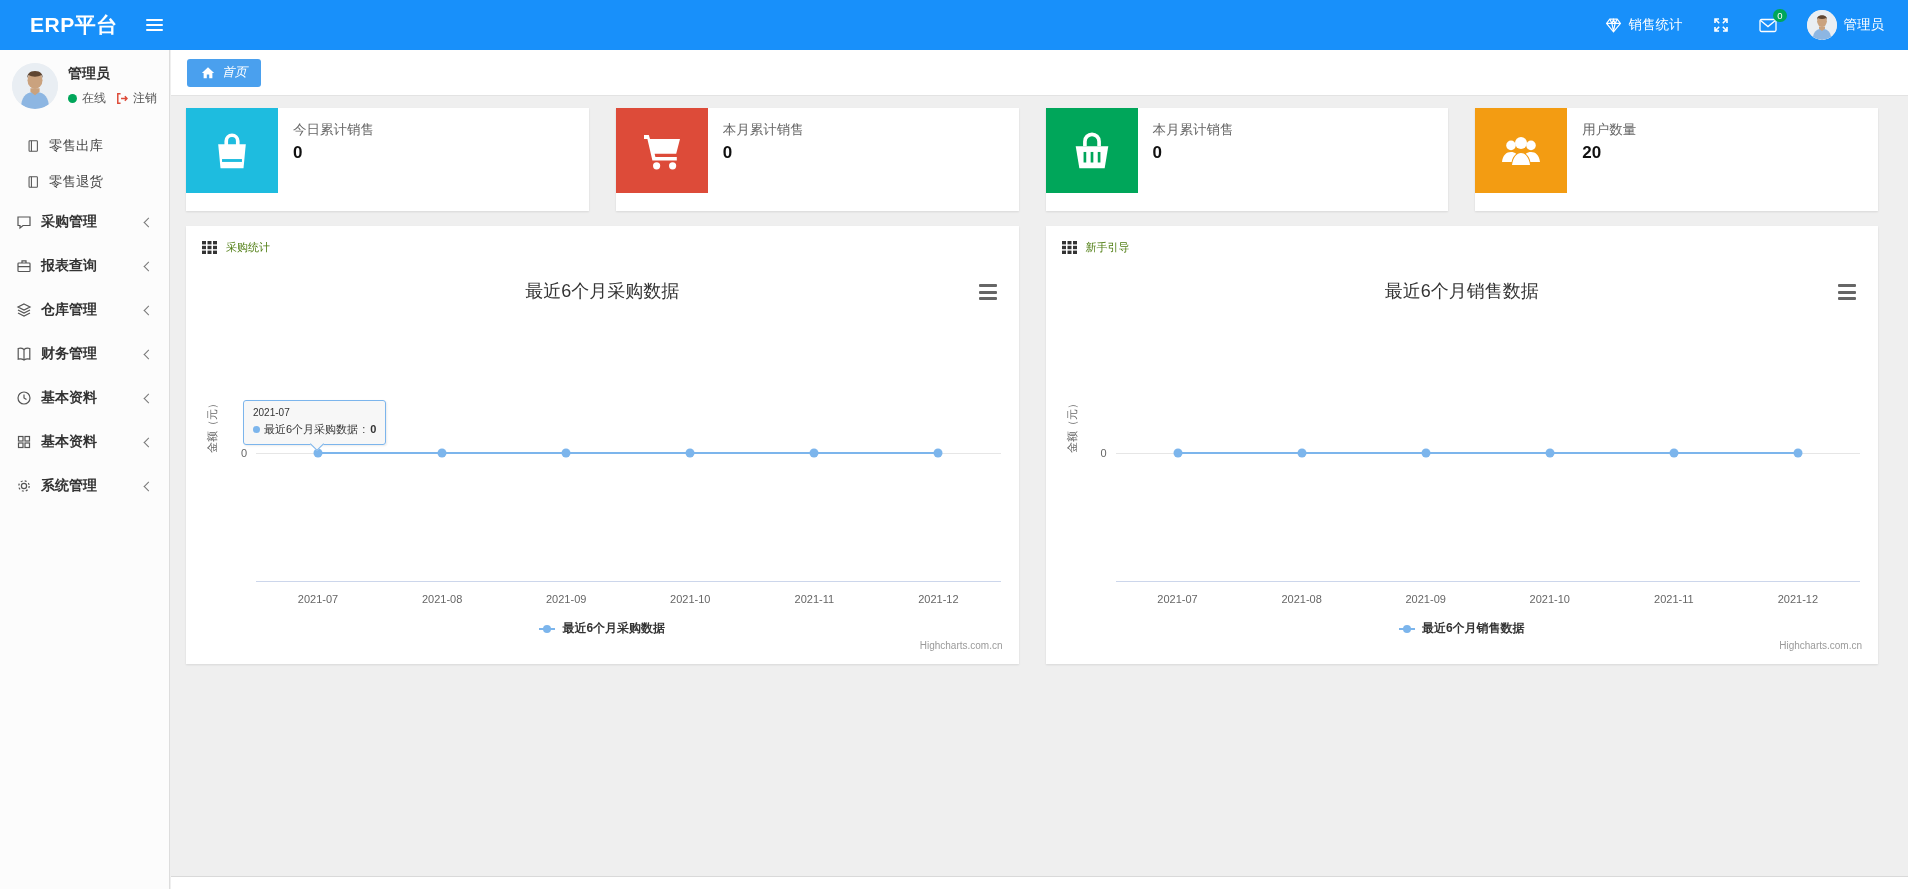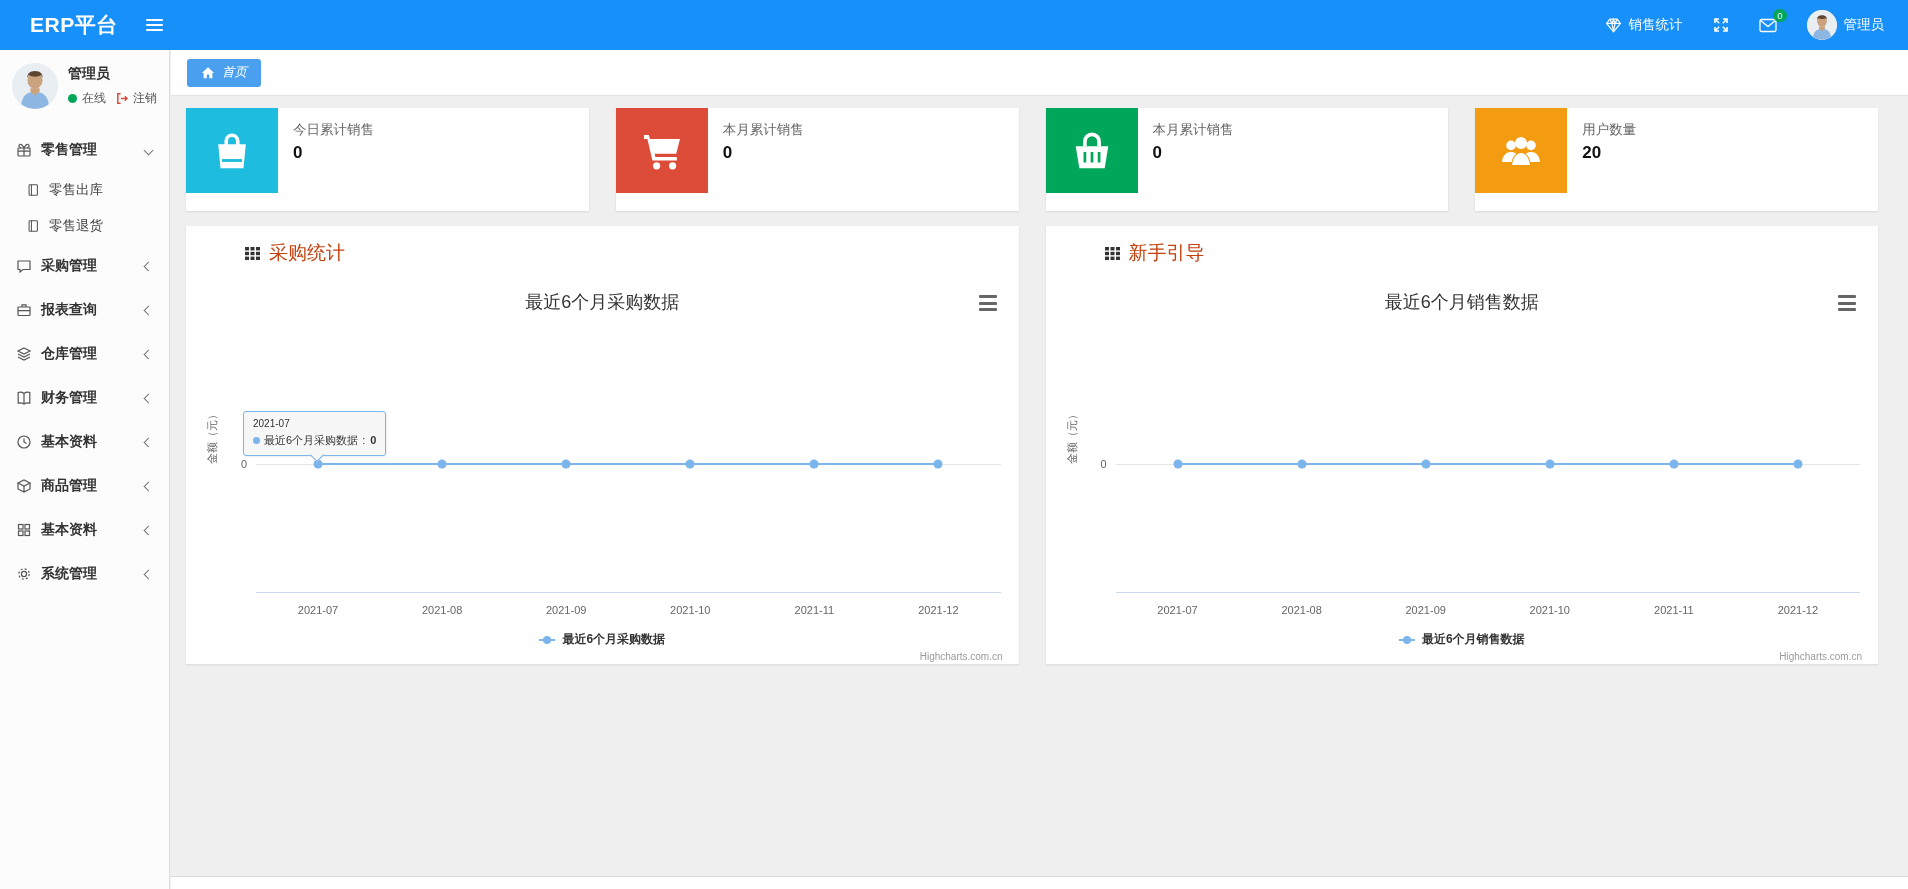--- a/index.html
+++ b/index.html
@@ -41,21 +41,21 @@
   .cards { display:flex; gap:27px; margin:12px 30px 0 15px; }
   .card { flex:1; height:103px; background:#fff; box-shadow:0 1px 2px rgba(0,0,0,.1); display:flex; }
   .card-icon { width:92px; height:85px; background:var(--cc); display:flex; align-items:center; justify-content:center; flex:none; }
   .card-icon .cut { fill:var(--cc); }
   .card-body { padding:13px 0 0 15px; }
   .card-label { font-size:13.5px; color:#666; }
   .card-value { font-size:17px; font-weight:bold; color:#111; margin-top:4px; }
 
   .panels { display:flex; gap:27px; margin:15px 30px 0 15px; }
   .panel { flex:1; background:#fff; height:438px; box-shadow:0 1px 2px rgba(0,0,0,.1); padding:14px 16px; }
-  .panel-header { display:flex; align-items:center; gap:9px; font-size:19px; color:#c2410c;margin-left:43px; }
+  .panel-header { display:flex; align-items:center; gap:9px; font-size:11px; color:#4d7c0f; }
 
   .chart { position:relative; height:390px; margin-top:4px; }
   .chart-title { position:absolute; top:20px; left:0; right:0; text-align:center; font-size:18px; color:#333; }
   .context-btn { position:absolute; top:24px; right:4px; width:22px; height:18px; display:flex; flex-direction:column; justify-content:space-between; cursor:pointer; padding:1px 2px; }
   .context-btn span { height:3px; background:#666; border-radius:1px; }
 
   .plot { position:absolute; left:54px; right:2px; top:65px; bottom:67px; border-bottom:1px solid #ccd6eb; }
   .gridline { position:absolute; left:0; right:0; top:50%; height:1px; background:#e6e6e6; }
   .series { position:absolute; left:0; right:0; top:50%; }
   .series-line { position:absolute; left:8.333%; right:8.333%; top:-1px; height:2px; background:#7cb5ec; border-radius:1px; }
@@ -154,31 +154,20 @@
               <path d="M6 2H3v10h3"></path>
               <path d="M6.5 7H13M10.6 4.6 13 7l-2.4 2.4"></path>
             </svg>
         </span>
         <span>注销</span>
       </div>
     </div>
   </div>
 
   <div class="menu">
-    <div class="menu-item">
-      <span class="mi-icon">
-        <svg width="16" height="16" viewBox="0 0 16 16" fill="none" stroke="currentColor" stroke-width="1.2">
-            <rect x="2" y="6" width="12" height="8" rx="0.8"></rect>
-            <path d="M8 6v8M2 9.2h12"></path>
-            <path d="M8 6C7 4 5.5 2.1 4 2.5 2 3 3 6 5 6M8 6c1-2 2.5-3.9 4-3.5 2 .5 1 3.5-1 3.5"></path>
-          </svg>
-      </span>
-      <span class="mi-label">零售管理</span>
-      <span class="chev down"></span>
-    </div>
     <div class="menu-item sub">
       <span class="mi-icon">
         <svg width="14" height="14" viewBox="0 0 16 16" fill="none" stroke="currentColor" stroke-width="1.2">
             <rect x="3.5" y="2" width="9.5" height="12" rx="0.8"></rect>
             <path d="M6.2 2v12"></path>
           </svg>
       </span>
       <span class="mi-label">零售出库</span>
     </div>
     <div class="menu-item sub">
@@ -231,30 +220,20 @@
       <span class="chev left"></span>
     </div>
     <div class="menu-item">
       <span class="mi-icon">
         <svg width="16" height="16" viewBox="0 0 16 16" fill="none" stroke="currentColor" stroke-width="1.2">
             <circle cx="8" cy="8" r="6"></circle>
             <path d="M8 4.5V8l2.5 1.6"></path>
           </svg>
       </span>
       <span class="mi-label">基本资料</span>
-      <span class="chev left"></span>
-    </div>
-    <div class="menu-item">
-      <span class="mi-icon">
-        <svg width="16" height="16" viewBox="0 0 16 16" fill="none" stroke="currentColor" stroke-width="1.2">
-            <path d="M2 5l6-3 6 3-6 3z"></path>
-            <path d="M2 5v6l6 3 6-3V5M8 8v6"></path>
-          </svg>
-      </span>
-      <span class="mi-label">商品管理</span>
       <span class="chev left"></span>
     </div>
     <div class="menu-item">
       <span class="mi-icon">
         <svg width="16" height="16" viewBox="0 0 16 16" fill="none" stroke="currentColor" stroke-width="1.2">
             <rect x="2.5" y="2.5" width="4.5" height="4.5"></rect>
             <rect x="9" y="2.5" width="4.5" height="4.5"></rect>
             <rect x="2.5" y="9" width="4.5" height="4.5"></rect>
             <rect x="9" y="9" width="4.5" height="4.5"></rect>
           </svg>

